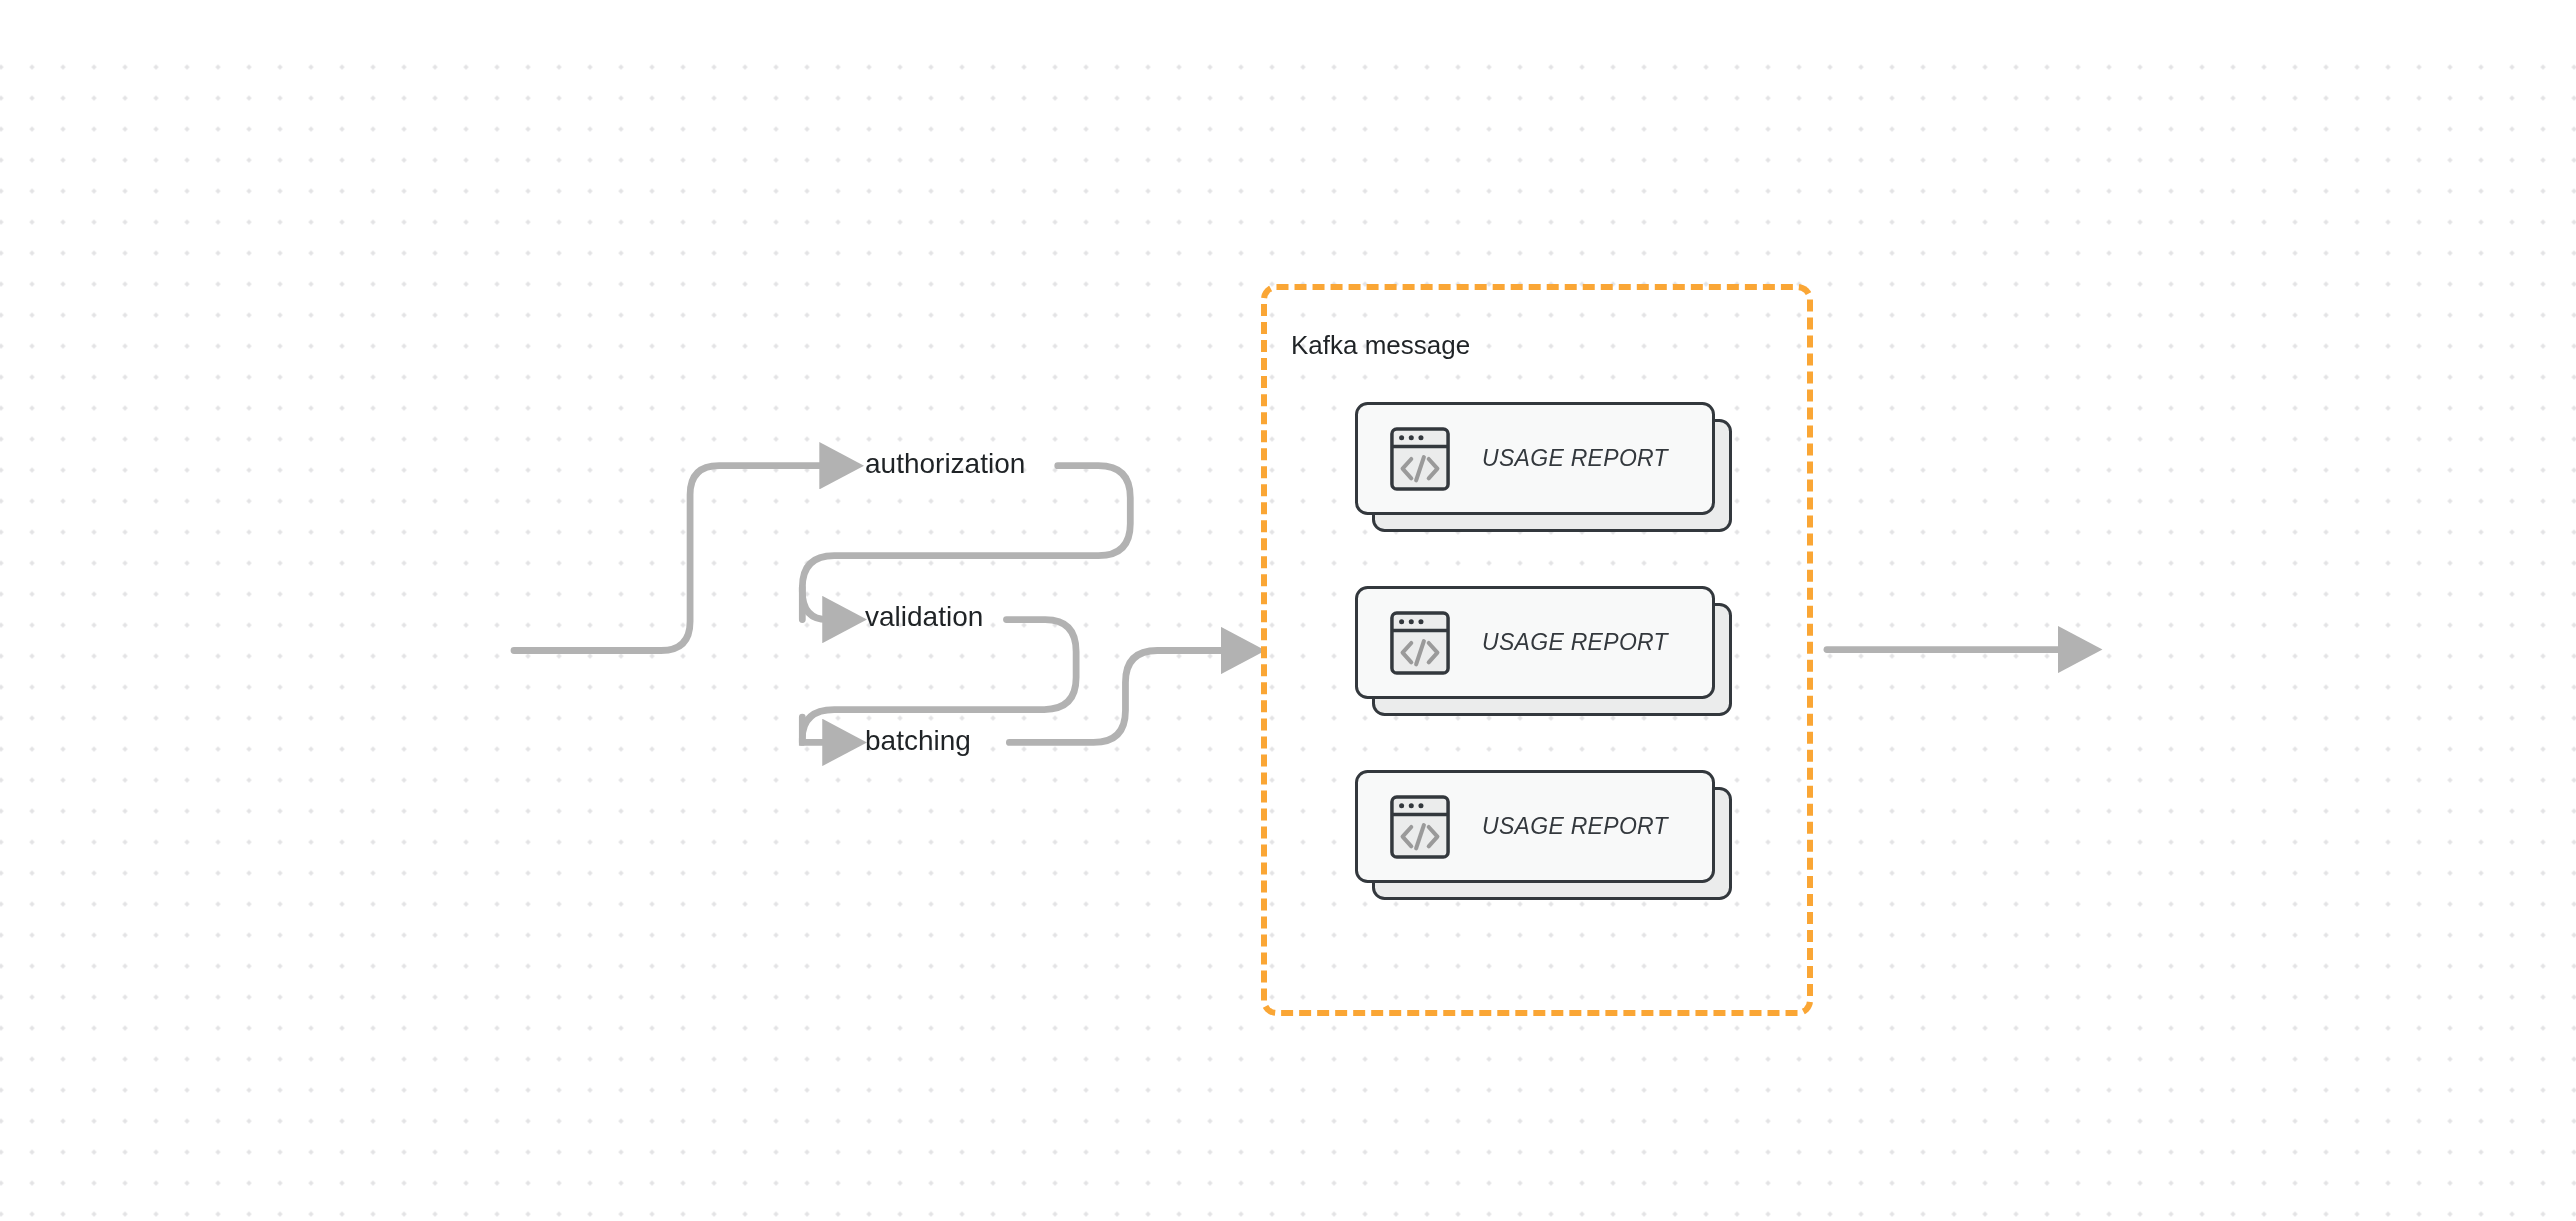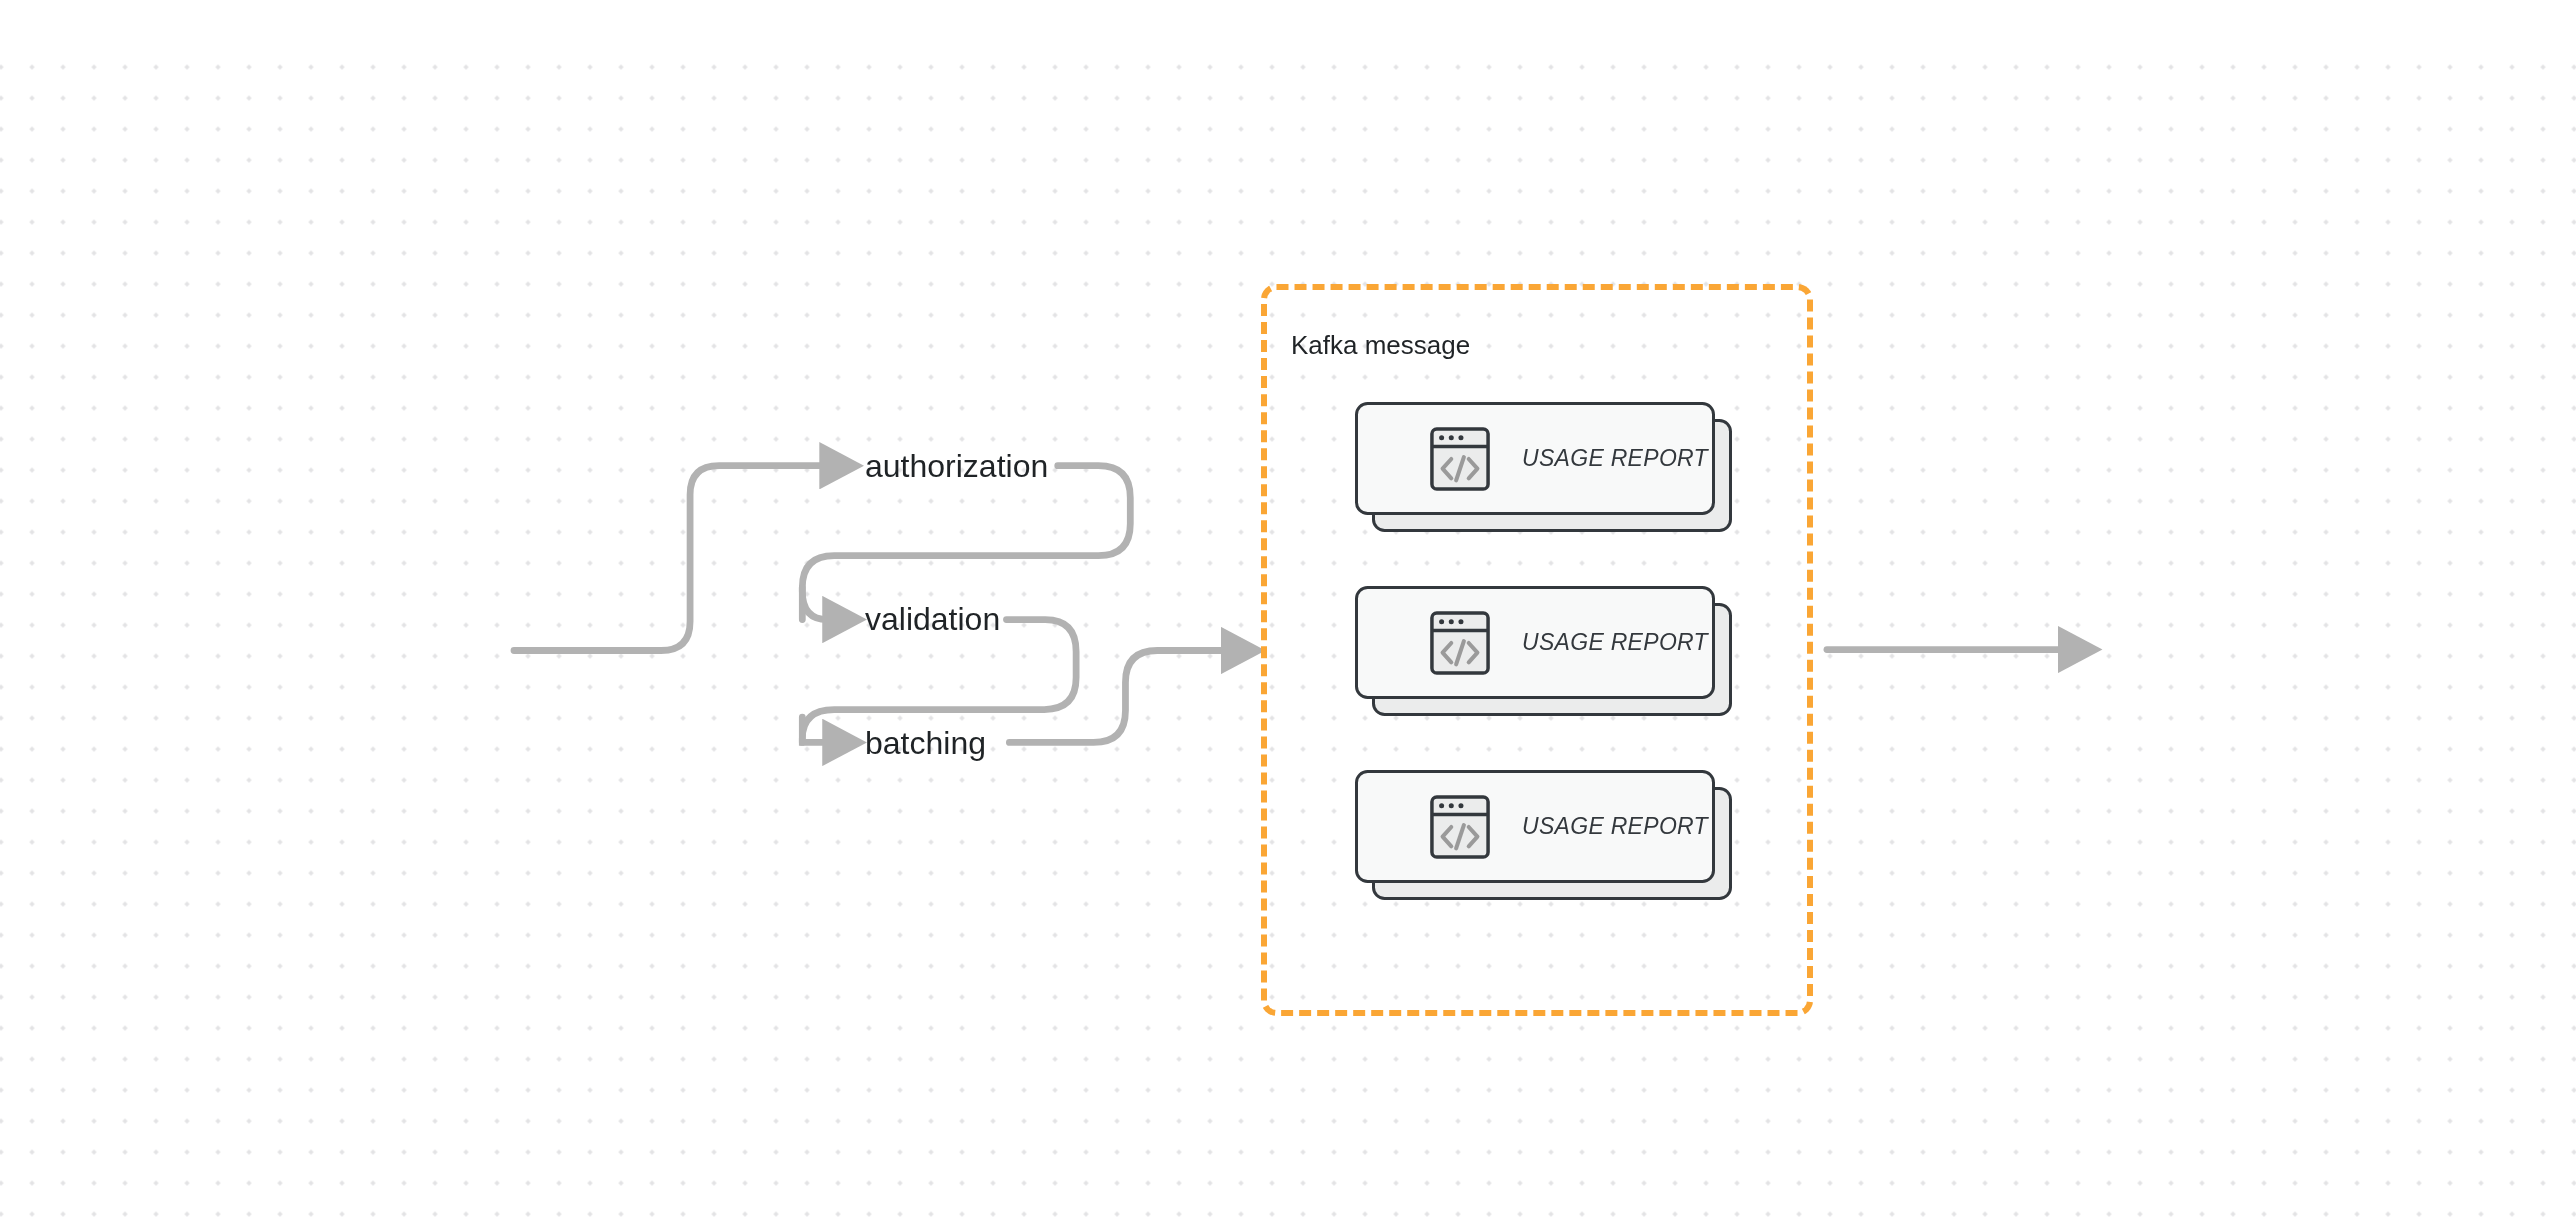--- a/index.html
+++ b/index.html
@@ -56,21 +56,21 @@
     letter-spacing: 0.4px;
     text-align: center;
     white-space: nowrap;
   }
   #node-usage-service .node-label { margin-top: 17.4px; }
   #node-kafka .node-label { margin-top: 25px; }
 
   
   .step-label {
     position: absolute;
-    font-size: 32px;
+    font-size: 28px;
     color: #1f2326;
     white-space: nowrap;
     line-height: 1;
   }
   #step-label-0 { left: 865px; top: 410px; }
   #step-label-1 { left: 865px; top: 563px; }
   #step-label-2 { left: 865px; top: 687px; }
 
   
   #kafka-message-group {
@@ -111,21 +111,20 @@
     position: absolute;
     left: 0; top: 0;
     width: 360px; height: 113px;
     box-sizing: border-box;
     background: #f8f9f9;
     border: 3.4px solid #33383d;
     border-radius: 12.6px;
     display: flex;
     flex-direction: row;
     align-items: center;
-    padding-left: 40px;
   }
   .card-icon {
     margin-left: 32px;
     width: 60px;
     height: 64px;
     flex: none;
   }
   .card-text {
     margin-left: 32px;
     font-size: 23px;

